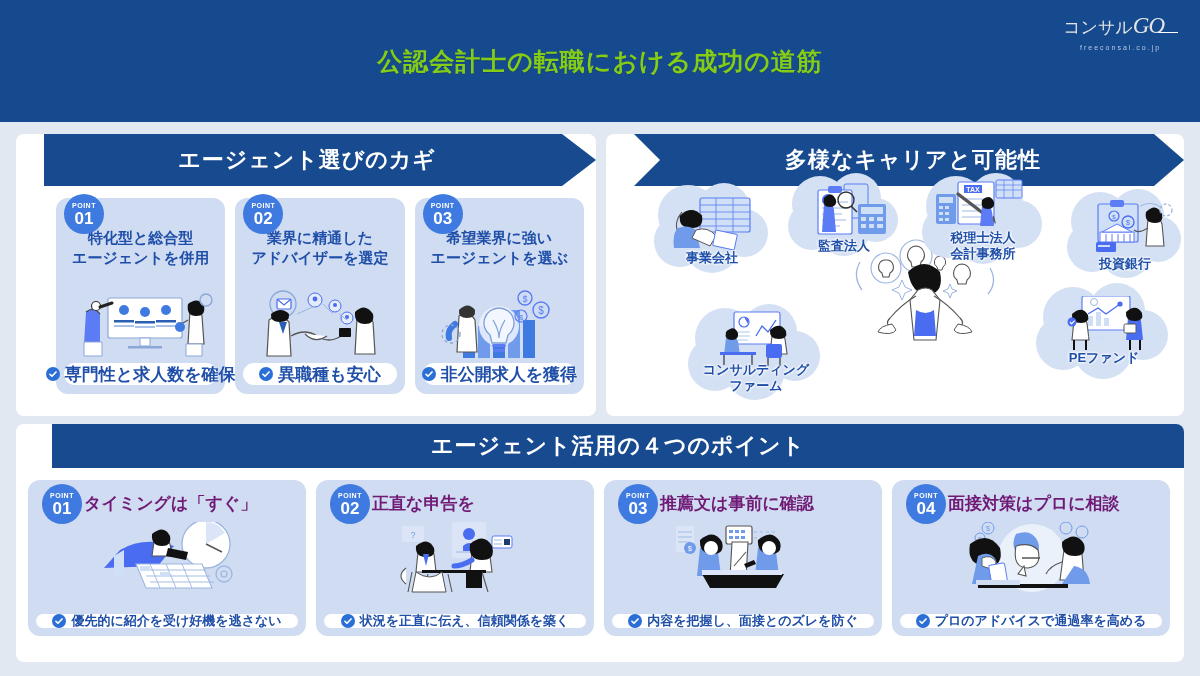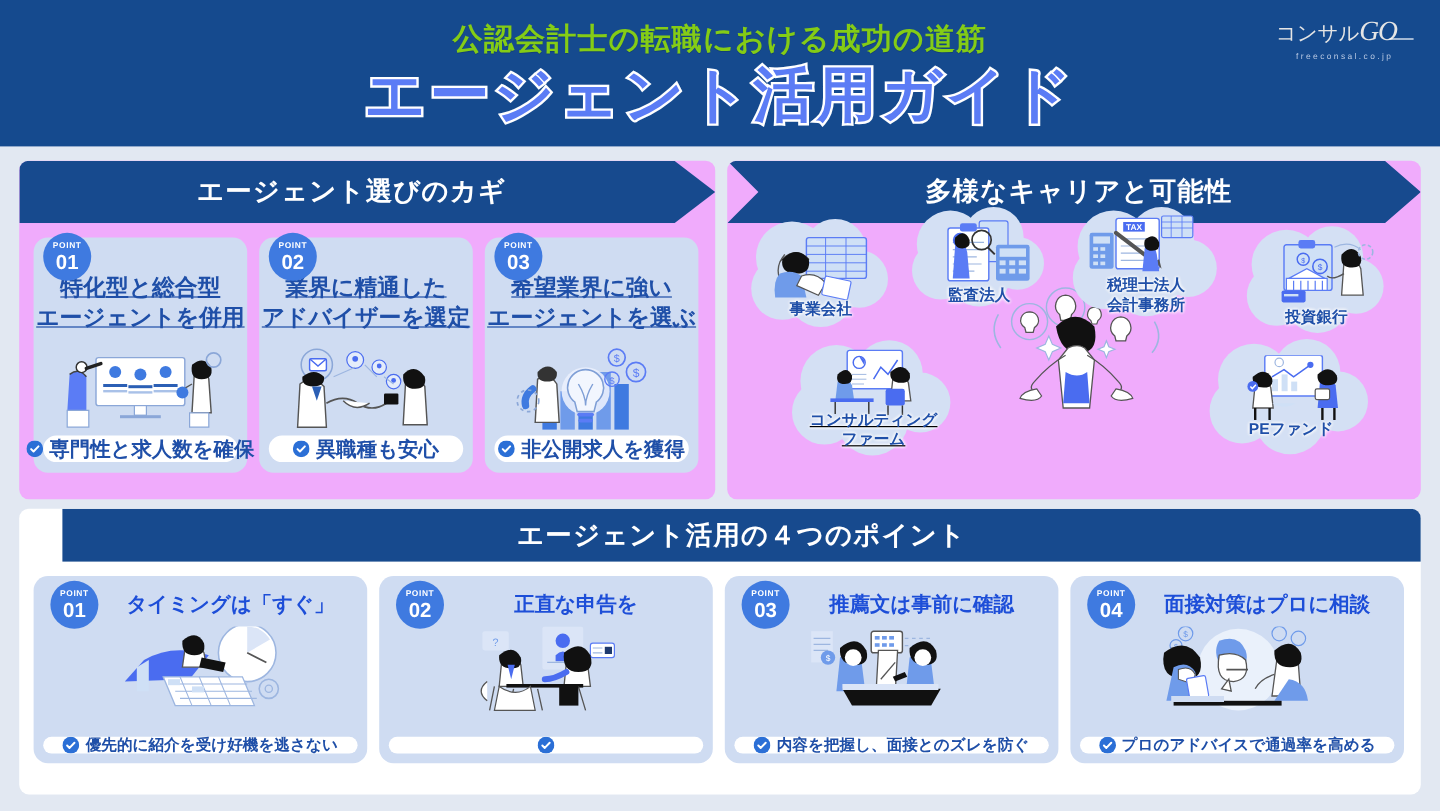--- a/index.html
+++ b/index.html
@@ -41,21 +41,21 @@
     font-family:"Liberation Serif","DejaVu Serif",serif;
     font-style:italic; font-size:23px; letter-spacing:-1px;
   }
   .logo-strike { display:inline-block; width:20px; border-top:1.5px solid #fff; margin-left:-6px; margin-bottom:6px; }
   .logo-sub {
     color:#b9c9e3; font-size:7px; letter-spacing:2px; margin-top:5px;
   }
 
   
   .toprow { position:absolute; top:134px; left:16px; width:1168px; height:282px; display:flex; gap:10px; }
-  .panel { background:#f0abfc; border-radius:8px; position:relative; overflow:hidden; }
+  .panel { background:#ffffff; border-radius:8px; position:relative; overflow:hidden;padding-left:28px; }
   .panel-left { width:580px; }
   .panel-right { width:578px; }
 
   
   .banner {
     position:relative; height:52px; background:#174a8e;
     display:flex; align-items:center; justify-content:center;
     color:#fff; font-size:22px; font-weight:bold; letter-spacing:1px;
   }
   .banner-left {
@@ -74,22 +74,22 @@
     width:178px; height:196px; padding-top:14px;
   }
   .badge {
     position:absolute; left:8px; top:-4px; width:40px; height:40px; border-radius:50%;
     background:#3f7ae0; color:#fff; display:flex; flex-direction:column;
     align-items:center; justify-content:center; line-height:1;
   }
   .badge .p { font-size:7px; letter-spacing:.5px; font-weight:bold; }
   .badge .n { font-size:17px; font-weight:bold; margin-top:1px; }
   .card-title {
-    text-align:center; color:#1f4fa8; font-weight:bold; font-size:19px;
-    line-height:1.32; margin-top:16px; letter-spacing:0px; white-space:pre-line;text-decoration:underline;
+    text-align:center; color:#1f4fa8; font-weight:bold; font-size:15px;
+    line-height:1.32; margin-top:16px; letter-spacing:0px; white-space:pre-line;
   }
   .card-art { position:absolute; left:0; right:0; top:92px; height:72px; }
   .pill {
     position:absolute; left:8px; right:8px; bottom:9px; height:22px;
     background:#ffffff; border-radius:13px; display:flex; align-items:center;
     justify-content:center; gap:5px;
     color:#1f4fa8; font-size:17px; font-weight:bold; white-space:nowrap;
   }
   .chk { width:14px; height:14px; flex:0 0 14px; }
 
@@ -104,33 +104,32 @@
   }
 
   
   .bottom { position:absolute; top:424px; left:16px; width:1168px; height:238px;
             background:#fff; border-radius:8px; overflow:hidden; }
   .bar { height:44px; background:#174a8e; color:#fff; font-size:22px; font-weight:bold;
          display:flex; align-items:center; justify-content:center; letter-spacing:1px;margin-left:36px; }
   .bcards { display:flex; gap:10px; padding:12px; }
   .bcard { position:relative; background:#cfdcf2; border-radius:12px; width:278px; height:156px; }
   .bcard .badge { left:14px; top:4px; }
-  .bcard-title { position:absolute; left:56px; right:6px; top:12px; text-align:center;
-                 color:#1d4ed8; font-weight:bold; font-size:17px; letter-spacing:0; }
+  .bcard-title { position:absolute; left:56px; right:6px; top:12px; 
+                 color:#701a75; font-weight:bold; font-size:17px; letter-spacing:0; }
   .bcard-art { position:absolute; left:0; right:0; top:42px; height:72px; }
   .bcard .pill { height:14px; bottom:8px; left:8px; right:8px; font-size:13px; }
 </style>
 </head>
 <body>
 
 <div class="page">
 
   <div class="hdr">
     <div class="hdr-sub">公認会計士の転職における成功の道筋</div>
-    <div class="hdr-main">エージェント活用ガイド</div>
 
     <div class="logo">
       <div class="logo-main">
         <span>コンサル</span>
           <span class="logo-go">GO</span>
           <span class="logo-strike"></span>
       </div>
       <div class="logo-sub">freeconsal.co.jp</div>
     </div>
   </div>
@@ -455,21 +454,21 @@
               <path d="M86 20 q10-6 14 6 l2 22 -18 0z" fill="#fff" stroke="#555" stroke-width="1.1"></path>
               <path d="M84 14 q10-10 16 2 q2 9-7 9 q-11 0-9-11z" fill="#111"></path>
               <path d="M86 30 q-10 6-14 2" fill="none" stroke="#555" stroke-width="1.1"></path>
               <circle cx="104" cy="12" r="6" fill="none" stroke="#9db6e0" stroke-width="1.3" stroke-dasharray="3 2"></circle>
               <path d="M78 8 q12-6 22 2" fill="none" stroke="#9db6e0" stroke-width="1"></path>
             </svg>
           </div>
           <div class="lbl">投資銀行</div>
         </div>
 
-        <div class="career" style="left:52px; top:104px; width:140px;text-decoration:underline;">
+        <div class="career" style="left:52px; top:124px; width:140px;">
           <div class="blob">
             <svg width="150" height="108" viewBox="0 0 150 108">
                 <g fill="#d4e0f4">
               <circle cx="44" cy="42" r="30"></circle>
                   <circle cx="88" cy="36" r="28"></circle>
                   <circle cx="114" cy="60" r="25"></circle>
                   <circle cx="34" cy="68" r="27"></circle>
                   <circle cx="74" cy="74" r="30"></circle>
                 </g>
               </svg>
@@ -615,20 +614,21 @@
             <path d="M96 50 l-4 20 M112 52 l-4 18 M132 52 l4 18 M166 50 l6 20" stroke="#555" stroke-width="1.1"></path>
             <path d="M100 50 q14 10 26 0 l4 20 -34 0z" fill="#fff" stroke="#555" stroke-width="1"></path>
             <rect x="150" y="48" width="16" height="18" fill="#111"></rect>
           </svg>
         </div>
         <div class="pill">
           <svg class="chk" viewBox="0 0 16 16">
               <circle cx="8" cy="8" r="8" fill="#2b6fd6"></circle>
               <path d="M4.5 8.3 l2.3 2.3 4.7-4.9" stroke="#fff" stroke-width="1.9" fill="none" stroke-linecap="round" stroke-linejoin="round"></path>
             </svg>
+          <span>状況を正直に伝え、信頼関係を築く</span>
         </div>
       </div>
 
       <div class="bcard">
         <div class="badge">
           <span class="p">POINT</span>
           <span class="n">03</span>
         </div>
         <div class="bcard-title">推薦文は事前に確認</div>
         <div class="bcard-art">

